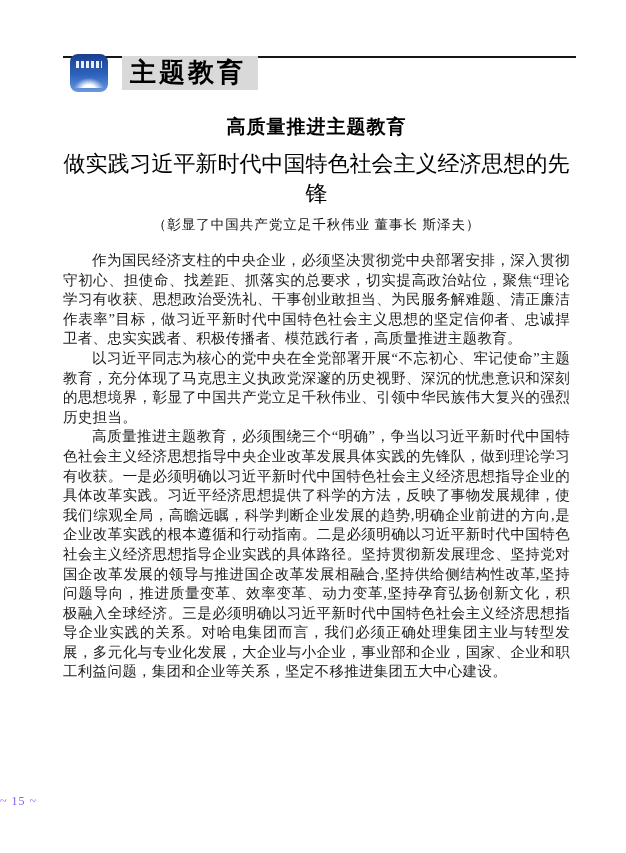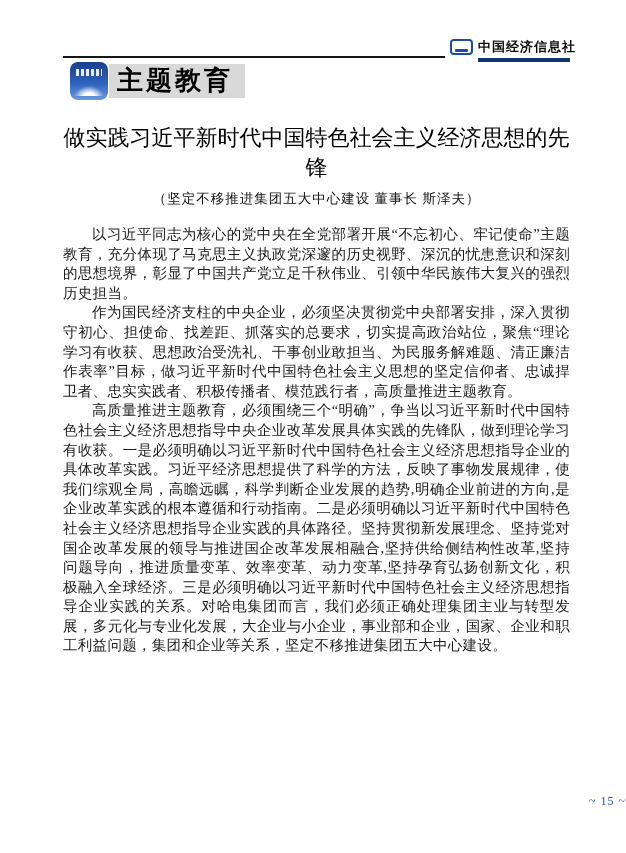--- a/index.html
+++ b/index.html
@@ -12,21 +12,21 @@
   .header { position:absolute; top:26px; left:63px; right:50px; height:36px; display:flex; align-items:flex-end; }
   .header-rule { flex:1; border-bottom:2px solid #161616; margin-bottom:4px; }
   .logo { display:flex; flex-direction:column; align-items:flex-start; margin-left:5px; }
   .logo-row { display:flex; align-items:center; gap:5px; }
   .logo-icon { width:23px; height:16px; border:2px solid #1d4da0; border-radius:4px; position:relative; background:#ffffff; box-sizing:border-box; }
   .logo-icon::after { content:""; position:absolute; left:3px; right:3px; bottom:1px; height:3px; background:#1d4da0; border-radius:1px; }
   .logo-text { font-family:"Liberation Sans", sans-serif; font-weight:bold; font-size:13px; color:#0c0c0c; letter-spacing:1px; white-space:nowrap; }
   .logo-tagline { margin-top:2px; margin-left:28px; width:92px; height:4px; background:#12336e; }
 
   
-  .badge-row { position:absolute; top:62px; left:70px; display:flex; align-items:center; gap:1px; }
+  .badge-row { position:absolute; top:54px; left:70px; display:flex; align-items:center; gap:14px; }
   .badge-icon { width:38px; height:38px; border-radius:8px;
     background:linear-gradient(180deg,#1c3e8e 0%, #2d63bd 55%, #6a9ade 100%);
     position:relative; overflow:hidden; flex:0 0 auto; }
   .badge-icon::before { content:""; position:absolute; left:6px; right:6px; top:7px; height:7px;
     background:repeating-linear-gradient(90deg,#ffffff 0 3px, rgba(255,255,255,0) 3px 5px); opacity:.9; }
   .badge-icon::after { content:""; position:absolute; left:4px; right:4px; bottom:4px; height:10px;
     background:radial-gradient(ellipse at 50% 120%, #ffffff 30%, rgba(255,255,255,.25) 60%, rgba(255,255,255,0) 72%); }
   .badge-label-wrap { background:#d9d9d9; padding:2px 12px 3px 8px; }
   .badge-label { font-family:"Liberation Sans", sans-serif; font-weight:bold; font-size:26px;
     color:#000000; letter-spacing:3px; line-height:1.1; }
@@ -38,52 +38,46 @@
   .title2 { margin-top:9px; text-align:center; font-family:"Liberation Sans", sans-serif; font-weight:normal;
     font-size:22px; line-height:30px; color:#000; }
   .byline { margin-top:7px; text-align:center; font-size:13.5px; line-height:18px; color:#111; letter-spacing:1px; }
 
   .body-text { margin-top:17px; }
   .body-text p { margin:0; text-indent:2em; text-align:justify;
     font-size:14.5px; line-height:19.6px; color:#1b1b1b; letter-spacing:0.3px; }
   .body-text p.emphasis { font-weight:bold; color:#000; }
 
   
-  .footer { position:absolute; bottom:44px; left:0; width:100%; text-align:right;
-    font-size:12px; color:#1d4ed8; letter-spacing:1px; }
+  .footer { position:absolute; bottom:44px; left:0; width:100%; text-align:left;
+    font-size:12px; color:#8b5cf6; letter-spacing:1px; }
 </style>
 </head>
 <body>
 
 <div class="page">
 
   <div class="header">
     <div class="header-rule"></div>
-    <div class="logo">
-      <div class="logo-row">
-        <span class="logo-icon"></span>
-        <span class="logo-text">中国经济信息社</span>
-      </div>
-      <div class="logo-tagline"></div>
-    </div>
   </div>
 
   <div class="badge-row">
     <span class="badge-icon"></span>
     <span class="badge-label-wrap">
       <span class="badge-label">主题教育</span>
     </span>
   </div>
 
   <div class="content">
+    <div class="title1">高质量推进主题教育</div>
     <div class="title2">做实践习近平新时代中国特色社会主义经济思想的先锋</div>
-    <div class="byline">（坚定不移推进集团五大中心建设 董事长 斯泽夫）</div>
+    <div class="byline">（彰显了中国共产党立足千秋伟业 董事长 斯泽夫）</div>
 
     <div class="body-text">
+      <p>作为国民经济支柱的中央企业，必须坚决贯彻党中央部署安排，深入贯彻守初心、担使命、找差距、抓落实的总要求，切实提高政治站位，聚焦“理论学习有收获、思想政治受洗礼、干事创业敢担当、为民服务解难题、清正廉洁作表率”目标，做习近平新时代中国特色社会主义思想的坚定信仰者、忠诚捍卫者、忠实实践者、积极传播者、模范践行者，高质量推进主题教育。</p>
       <p>以习近平同志为核心的党中央在全党部署开展“不忘初心、牢记使命”主题教育，充分体现了马克思主义执政党深邃的历史视野、深沉的忧患意识和深刻的思想境界，彰显了中国共产党立足千秋伟业、引领中华民族伟大复兴的强烈历史担当。</p>
-      <p>作为国民经济支柱的中央企业，必须坚决贯彻党中央部署安排，深入贯彻守初心、担使命、找差距、抓落实的总要求，切实提高政治站位，聚焦“理论学习有收获、思想政治受洗礼、干事创业敢担当、为民服务解难题、清正廉洁作表率”目标，做习近平新时代中国特色社会主义思想的坚定信仰者、忠诚捍卫者、忠实实践者、积极传播者、模范践行者，高质量推进主题教育。</p>
       <p>高质量推进主题教育，必须围绕三个“明确”，争当以习近平新时代中国特色社会主义经济思想指导中央企业改革发展具体实践的先锋队，做到理论学习有收获。一是必须明确以习近平新时代中国特色社会主义经济思想指导企业的具体改革实践。习近平经济思想提供了科学的方法，反映了事物发展规律，使我们综观全局，高瞻远瞩，科学判断企业发展的趋势,明确企业前进的方向,是企业改革实践的根本遵循和行动指南。二是必须明确以习近平新时代中国特色社会主义经济思想指导企业实践的具体路径。坚持贯彻新发展理念、坚持党对国企改革发展的领导与推进国企改革发展相融合,坚持供给侧结构性改革,坚持问题导向，推进质量变革、效率变革、动力变革,坚持孕育弘扬创新文化，积极融入全球经济。三是必须明确以习近平新时代中国特色社会主义经济思想指导企业实践的关系。对哈电集团而言，我们必须正确处理集团主业与转型发展，多元化与专业化发展，大企业与小企业，事业部和企业，国家、企业和职工利益问题，集团和企业等关系，坚定不移推进集团五大中心建设。</p>
     </div>
   </div>
 
   <div class="footer">~ 15 ~</div>
 
 </div>
 
 </body></html>

